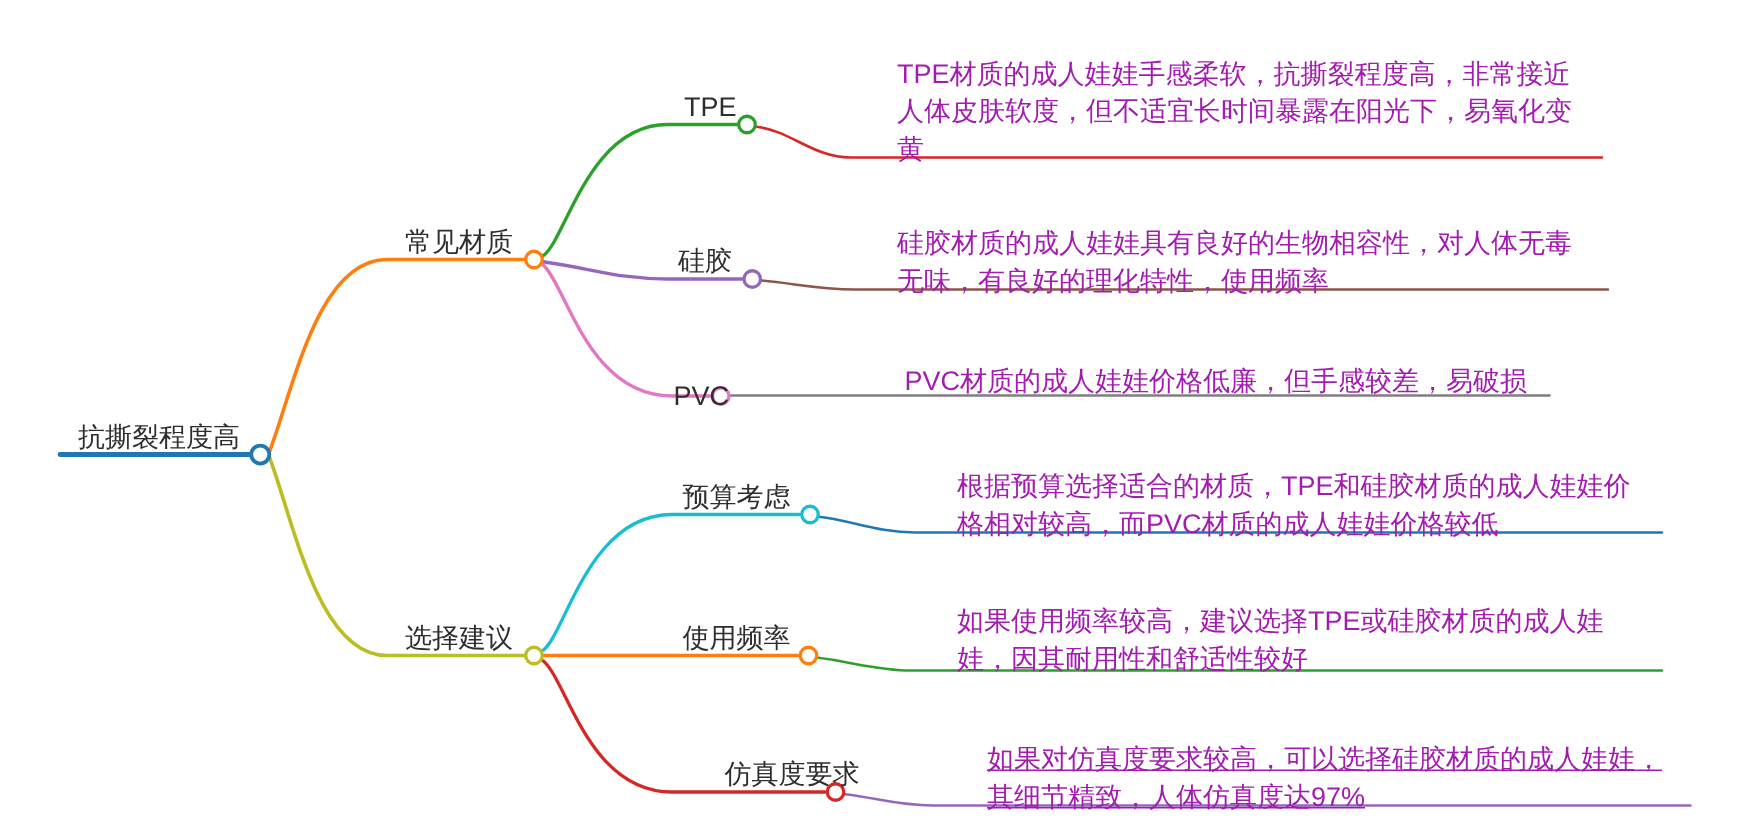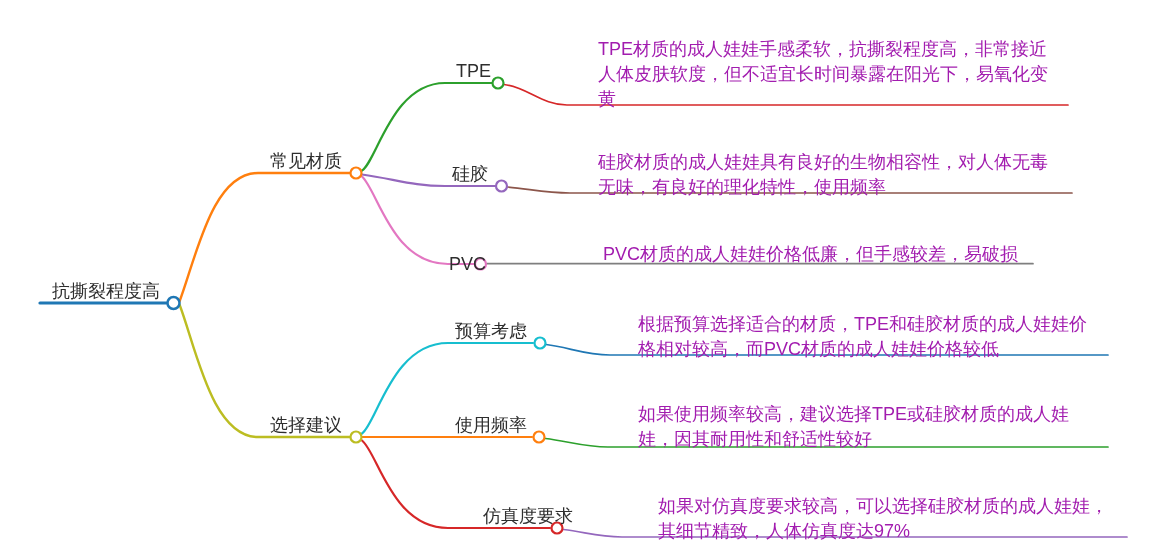--- a/index.html
+++ b/index.html
@@ -97,16 +97,16 @@
 无味，有良好的理化特性，使用频率</div>
 
   <div class="desc-text" style="left:603px;top:242px;">PVC材质的成人娃娃价格低廉，但手感较差，易破损</div>
 
   <div class="desc-text" style="left:638px;top:312px;">根据预算选择适合的材质，TPE和硅胶材质的成人娃娃价
 格相对较高，而PVC材质的成人娃娃价格较低</div>
 
   <div class="desc-text" style="left:638px;top:402px;">如果使用频率较高，建议选择TPE或硅胶材质的成人娃
 娃，因其耐用性和舒适性较好</div>
 
-  <div class="desc-text" style="left:658px;top:494px;">如果对仿真度要求较高，可以选择硅胶材质的成人娃娃，
+  <div class="desc-text" style="left:658px;top:494px;text-decoration:underline;">如果对仿真度要求较高，可以选择硅胶材质的成人娃娃，
 其细节精致，人体仿真度达97%</div>
 
 </div>
 
 </body></html>

